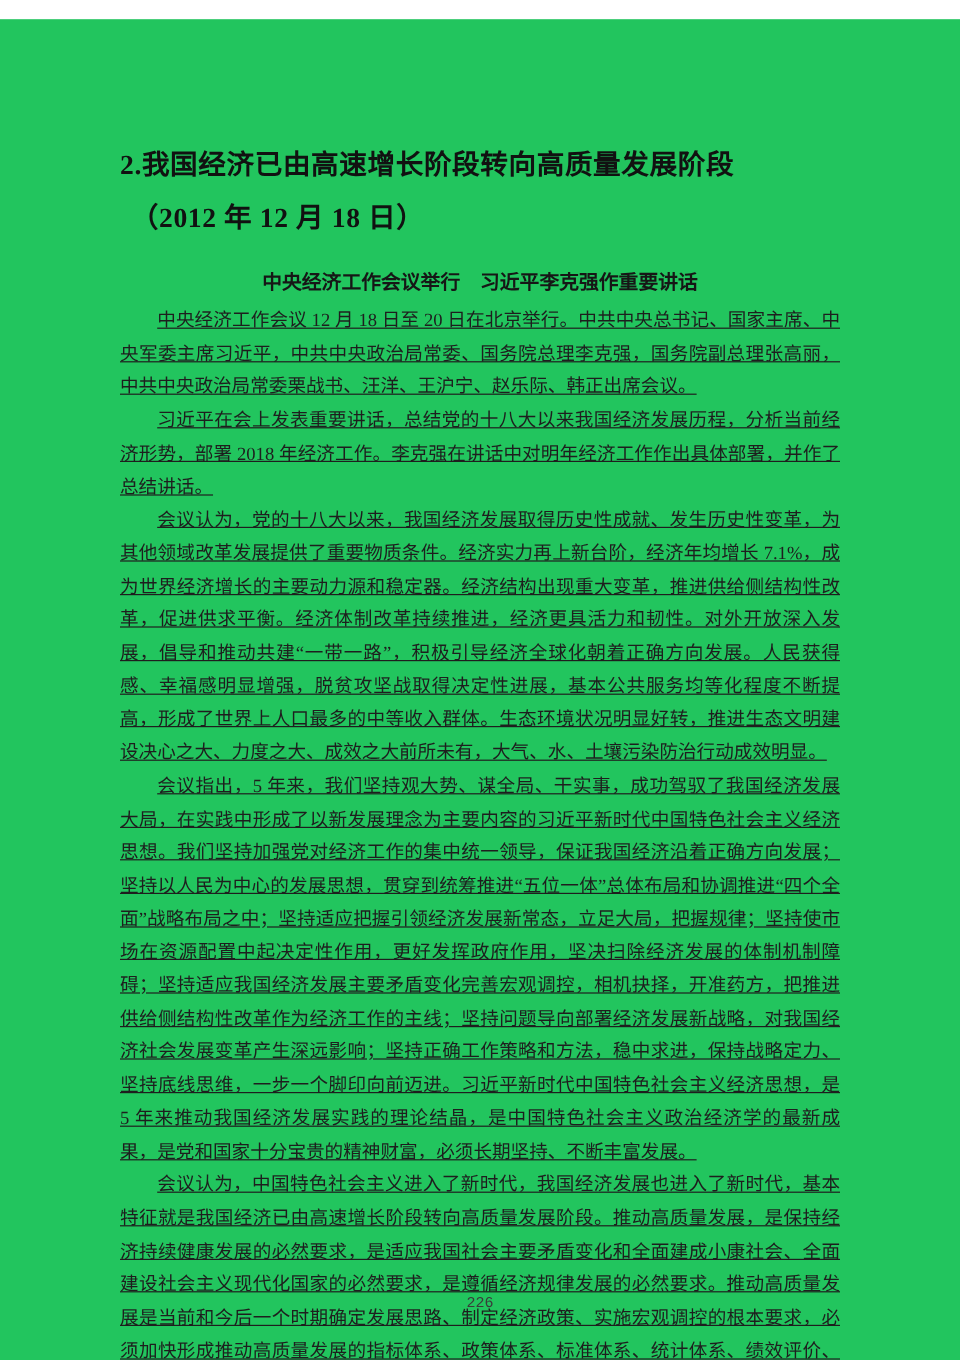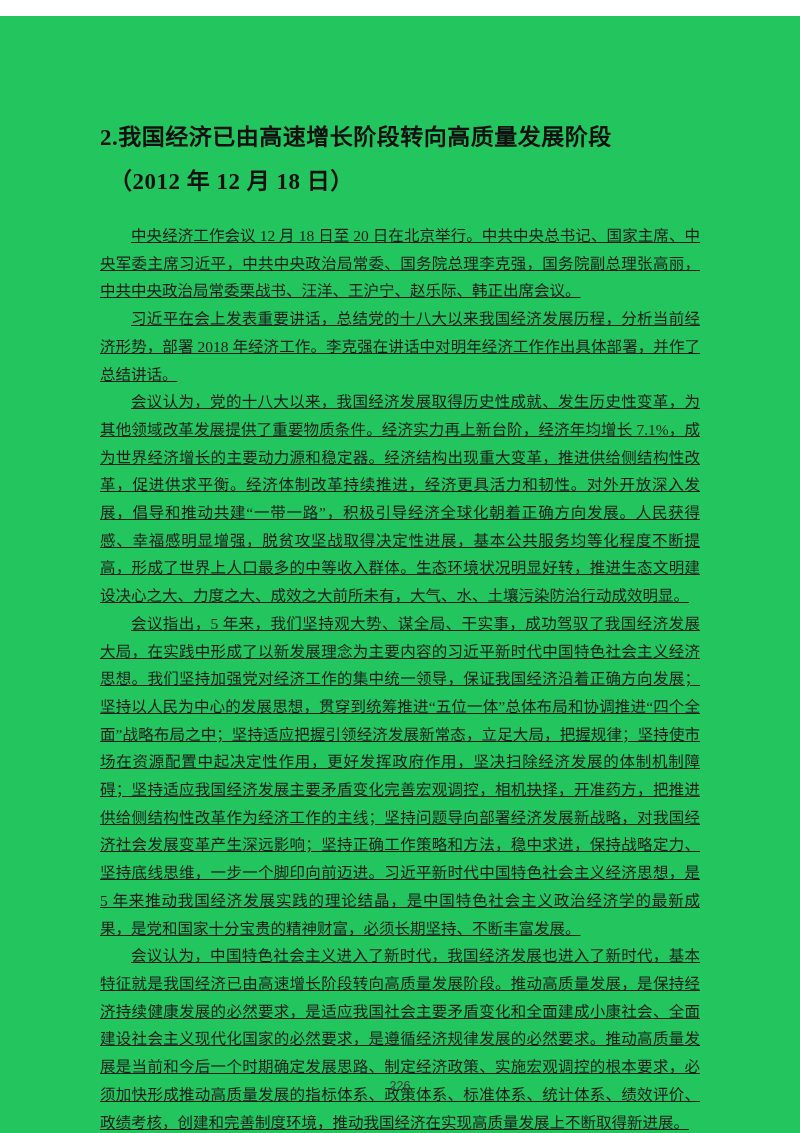--- a/index.html
+++ b/index.html
@@ -48,35 +48,36 @@
     text-indent: 2em;
     color: #1e1e1e;
     text-decoration: underline;
   }
   .page-number {
     position: absolute;
     left: 0;
     right: 0;
     bottom: 56px;
     text-align: center;
-    font-family: Liberation Sans, sans-serif;
+    font-family: Liberation Mono, monospace;
     font-size: 12.5px;
     color: #3a3a3a;
   }
 </style>
 </head>
 <body>
 
 <div class="page">
 
   <h1 class="doc-title">
     <span>2.我国经济已由高速增长阶段转向高质量发展阶段</span>
     <span class="title-date">（2012 年 12 月 18 日）</span>
   </h1>
 
+  <h2 class="doc-subtitle">中央经济工作会议举行　习近平李克强作重要讲话</h2>
 
   <div class="doc-body">
     <p>中央经济工作会议 12 月 18 日至 20 日在北京举行。中共中央总书记、国家主席、中央军委主席习近平，中共中央政治局常委、国务院总理李克强，国务院副总理张高丽，中共中央政治局常委栗战书、汪洋、王沪宁、赵乐际、韩正出席会议。</p>
     <p>习近平在会上发表重要讲话，总结党的十八大以来我国经济发展历程，分析当前经济形势，部署 2018 年经济工作。李克强在讲话中对明年经济工作作出具体部署，并作了总结讲话。</p>
     <p>会议认为，党的十八大以来，我国经济发展取得历史性成就、发生历史性变革，为其他领域改革发展提供了重要物质条件。经济实力再上新台阶，经济年均增长 7.1%，成为世界经济增长的主要动力源和稳定器。经济结构出现重大变革，推进供给侧结构性改革，促进供求平衡。经济体制改革持续推进，经济更具活力和韧性。对外开放深入发展，倡导和推动共建“一带一路”，积极引导经济全球化朝着正确方向发展。人民获得感、幸福感明显增强，脱贫攻坚战取得决定性进展，基本公共服务均等化程度不断提高，形成了世界上人口最多的中等收入群体。生态环境状况明显好转，推进生态文明建设决心之大、力度之大、成效之大前所未有，大气、水、土壤污染防治行动成效明显。</p>
     <p>会议指出，5 年来，我们坚持观大势、谋全局、干实事，成功驾驭了我国经济发展大局，在实践中形成了以新发展理念为主要内容的习近平新时代中国特色社会主义经济思想。我们坚持加强党对经济工作的集中统一领导，保证我国经济沿着正确方向发展；坚持以人民为中心的发展思想，贯穿到统筹推进“五位一体”总体布局和协调推进“四个全面”战略布局之中；坚持适应把握引领经济发展新常态，立足大局，把握规律；坚持使市场在资源配置中起决定性作用，更好发挥政府作用，坚决扫除经济发展的体制机制障碍；坚持适应我国经济发展主要矛盾变化完善宏观调控，相机抉择，开准药方，把推进供给侧结构性改革作为经济工作的主线；坚持问题导向部署经济发展新战略，对我国经济社会发展变革产生深远影响；坚持正确工作策略和方法，稳中求进，保持战略定力、坚持底线思维，一步一个脚印向前迈进。习近平新时代中国特色社会主义经济思想，是 5 年来推动我国经济发展实践的理论结晶，是中国特色社会主义政治经济学的最新成果，是党和国家十分宝贵的精神财富，必须长期坚持、不断丰富发展。</p>
     <p>会议认为，中国特色社会主义进入了新时代，我国经济发展也进入了新时代，基本特征就是我国经济已由高速增长阶段转向高质量发展阶段。推动高质量发展，是保持经济持续健康发展的必然要求，是适应我国社会主要矛盾变化和全面建成小康社会、全面建设社会主义现代化国家的必然要求，是遵循经济规律发展的必然要求。推动高质量发展是当前和今后一个时期确定发展思路、制定经济政策、实施宏观调控的根本要求，必须加快形成推动高质量发展的指标体系、政策体系、标准体系、统计体系、绩效评价、政绩考核，创建和完善制度环境，推动我国经济在实现高质量发展上不断取得新进展。</p>
 
   </div>
 

